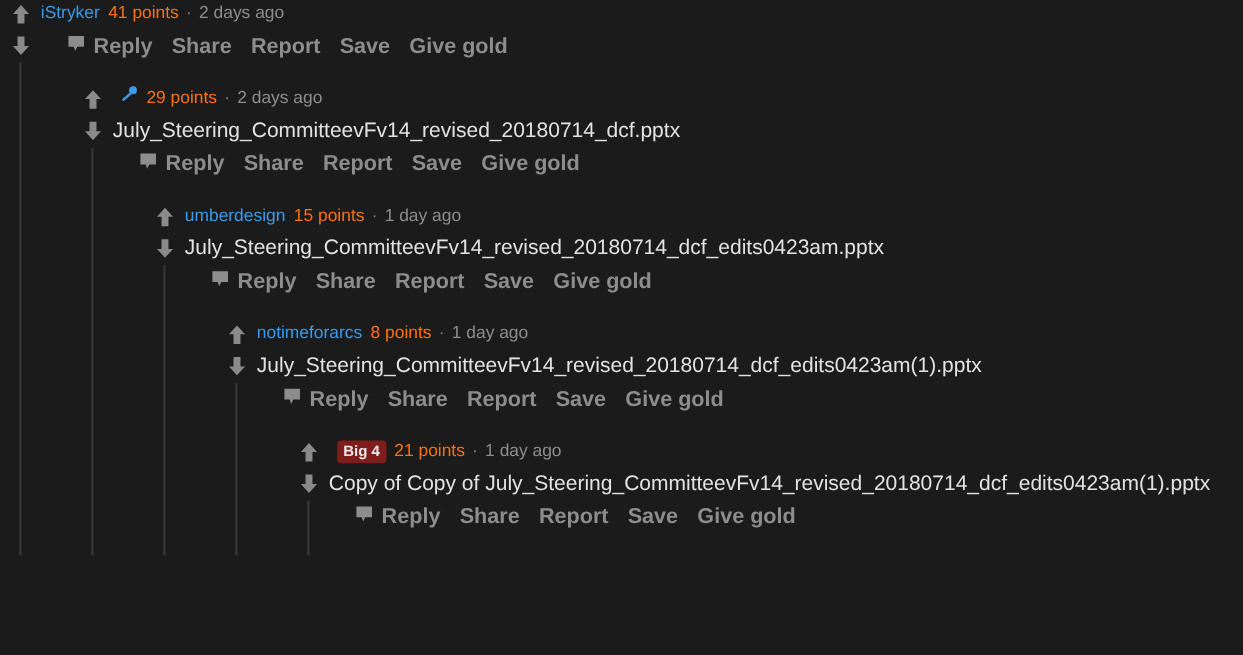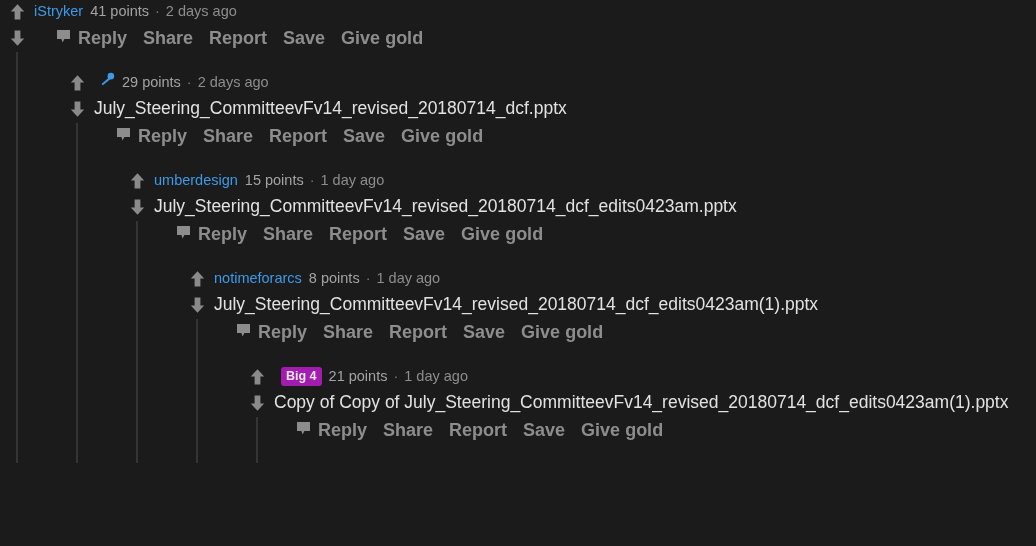--- a/index.html
+++ b/index.html
@@ -80,36 +80,36 @@
   .author {
     color: #3d9ae8;
     font-weight: bold;
     font-size: 14.5px;
     text-decoration: none;
     cursor: pointer;
   }
   .author.plain { font-weight: normal; }
   .flair {
     display: inline-block;
-    background: #a21caf;
+    background: #7f1d1d;
     color: #e8e8e8;
     font-size: 12.5px;
     font-weight: bold;
     line-height: 1;
     padding: 3px 5px 4px 5px;
     border-radius: 3px;
     margin-left: 7px;
     vertical-align: 1px;
   }
   .mic-icon {
     display: inline-block;
     margin-left: 6px;
     vertical-align: -3px;
   }
-  .points { margin-left: 7px; color: #a3a3a3; }
+  .points { margin-left: 7px; color: #f97316; }
   .dot    { margin: 0 6px; color: #7a7a7a; }
   .age    { color: #8d8d8d; }
 
   
   .body {
     color: #e2e2e2;
     font-size: 17.5px;
     line-height: 26px;
     padding-top: 1px;
     white-space: nowrap;

